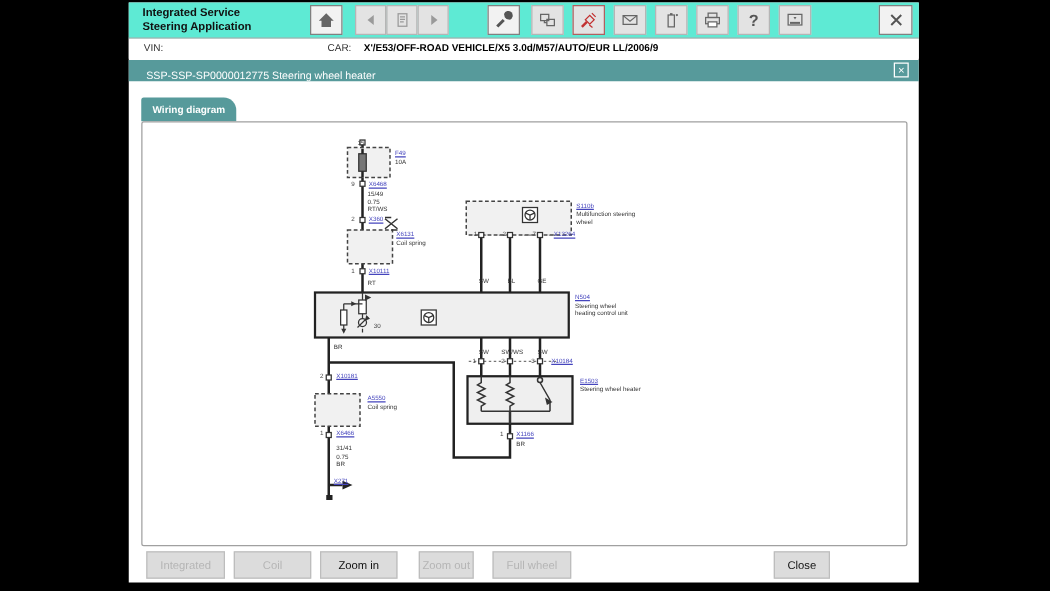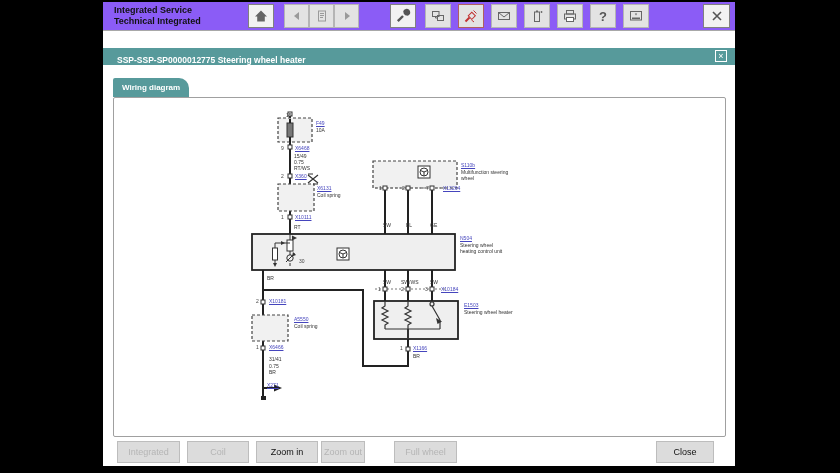--- a/index.html
+++ b/index.html
@@ -1,33 +1,33 @@
 <!DOCTYPE html>
 <html><head>
 <meta charset="utf-8">
 <style>
   html,body{margin:0;padding:0;background:#000;width:840px;height:473px;overflow:hidden;
     font-family:"Liberation Sans",sans-serif;}
   #stage{position:relative;width:840px;height:473px;background:#000;}
   #app{position:absolute;left:103px;top:2px;width:632px;height:464px;background:#fff;}
   
-  #hdr{position:absolute;left:0;top:0;width:632px;height:28px;background:#8b5cf6;border-bottom:1px solid #a8a8a8;}
+  #hdr{position:absolute;left:0;top:0;width:632px;height:28px;background:#5eead4;border-bottom:1px solid #a8a8a8;}
   .ttl{position:absolute;left:11px;font-size:9px;font-weight:bold;color:#111;line-height:11px;white-space:nowrap;}
   .tbtn{position:absolute;top:2px;width:26px;height:24px;background:#f2f2f2;border:1px solid #808080;
     box-sizing:border-box;display:flex;align-items:center;justify-content:center;padding:0;}
   .tbtn.flat{background:#e3e3e3;border:1px solid #b5b5b5;}
   .tbtn.red{border:1px solid #b06060;}
   .qmark{font-size:13px;font-weight:bold;color:#555;}
   
   #vinrow{position:absolute;left:0;top:29px;width:632px;height:16px;background:#fff;}
   .vlab{position:absolute;top:3px;font-size:8px;color:#333;}
   .vval{position:absolute;top:3px;font-size:8px;font-weight:bold;color:#000;white-space:nowrap;}
   
   #tealbar{position:absolute;left:0;top:46px;width:632px;height:17px;background:#579a9b;}
-  #tealbar .txt{position:absolute;left:14px;top:4px;line-height:17px;font-size:8.5px;font-weight:bold;color:#fff;white-space:nowrap;}
+  #tealbar .txt{position:absolute;left:14px;top:4px;line-height:17px;font-size:8.5px;font-weight:normal;color:#fff;white-space:nowrap;}
   #tealclose{position:absolute;left:612px;top:2px;width:12px;height:12px;border:1px solid #fff;color:#fff;
     font-size:9px;line-height:11px;text-align:center;box-sizing:border-box;}
   
   #tab{position:absolute;left:10px;top:76px;height:19px;width:76px;background:#579a9b;color:#fff;
     font-size:8px;font-weight:bold;line-height:19px;padding-left:9px;box-sizing:border-box;
     border-radius:2px 10px 0 0;}
   #panel{position:absolute;left:10px;top:95px;width:613px;height:340px;background:#fff;
     border:1px solid #a0a0a0;border-radius:2px;box-sizing:border-box;}
   #diag{position:absolute;left:10px;top:95px;}
   
@@ -42,21 +42,21 @@
   .fbtn.en{color:#111;}
 </style>
 </head>
 <body>
 
 <div id="stage">
 <div id="app">
 
   <div id="hdr">
     <div class="ttl" style="top:3px">Integrated Service</div>
-    <div class="ttl" style="top:14px">Technical Integrated</div>
+    <div class="ttl" style="top:14px">Steering Application</div>
 
     <button class="tbtn" style="left:145px">
       <svg width="16" height="16" viewBox="0 0 16 16">
         <path d="M8 2.5 L14 8.5 H11.8 V13.5 H4.2 V8.5 H2 Z" fill="#666"></path>
       </svg>
     </button>
 
     <button class="tbtn flat" style="left:181px;width:25px">
       <svg width="16" height="16" viewBox="0 0 16 16">
         <polygon points="10,4 5,8 10,12" fill="#9a9a9a"></polygon>
@@ -125,20 +125,26 @@
         <polygon points="6.8,5.5 9.2,5.5 8,7.5" fill="#666"></polygon>
       </svg>
     </button>
     <button class="tbtn" style="left:600px;width:27px">
       <svg width="16" height="16" viewBox="0 0 16 16">
         <path d="M4 4 L12 12 M12 4 L4 12" stroke="#555" stroke-width="1.6"></path>
       </svg>
     </button>
   </div>
 
+  <div id="vinrow">
+    <span class="vlab" style="left:12px">VIN:</span>
+    <span class="vval" style="left:40px"></span>
+    <span class="vlab" style="left:159px">CAR:</span>
+    <span class="vval" style="left:188px">X'/E53/OFF-ROAD VEHICLE/X5 3.0d/M57/AUTO/EUR LL/2006/9</span>
+  </div>
 
   <div id="tealbar">
     <div class="txt">SSP-SSP-SP0000012775 Steering wheel heater</div>
     <div id="tealclose">×</div>
   </div>
 
   <div id="tab">Wiring diagram</div>
   <div id="panel"></div>
 
   <svg id="diag" width="613" height="340" viewBox="0 0 613 340">
@@ -294,18 +300,18 @@
   <div class="pin" style="left:153px;top:342px">1</div>
   <div class="blu" style="left:166px;top:342px">X6466</div>
   <div class="lbl" style="left:166px;top:354px">31/41</div>
   <div class="lbl" style="left:166px;top:361px">0.75</div>
   <div class="lbl" style="left:166px;top:367px">BR</div>
   <div class="blu" style="left:164px;top:380px">X271</div>
 
   <button class="fbtn dis" style="left:14px;width:63px">Integrated</button>
   <button class="fbtn dis" style="left:84px;width:62px">Coil</button>
   <button class="fbtn en" style="left:153px;width:62px">Zoom in</button>
-  <button class="fbtn dis" style="left:218px;width:44px">Zoom out</button>
+  <button class="fbtn dis" style="left:232px;width:44px">Zoom out</button>
   <button class="fbtn dis" style="left:291px;width:63px">Full wheel</button>
-  <button class="fbtn en" style="left:553px;width:58px">Close</button>
+  <button class="fbtn en" style="left:516px;width:45px">Close</button>
 
 </div>
 </div>
 
 </body></html>

